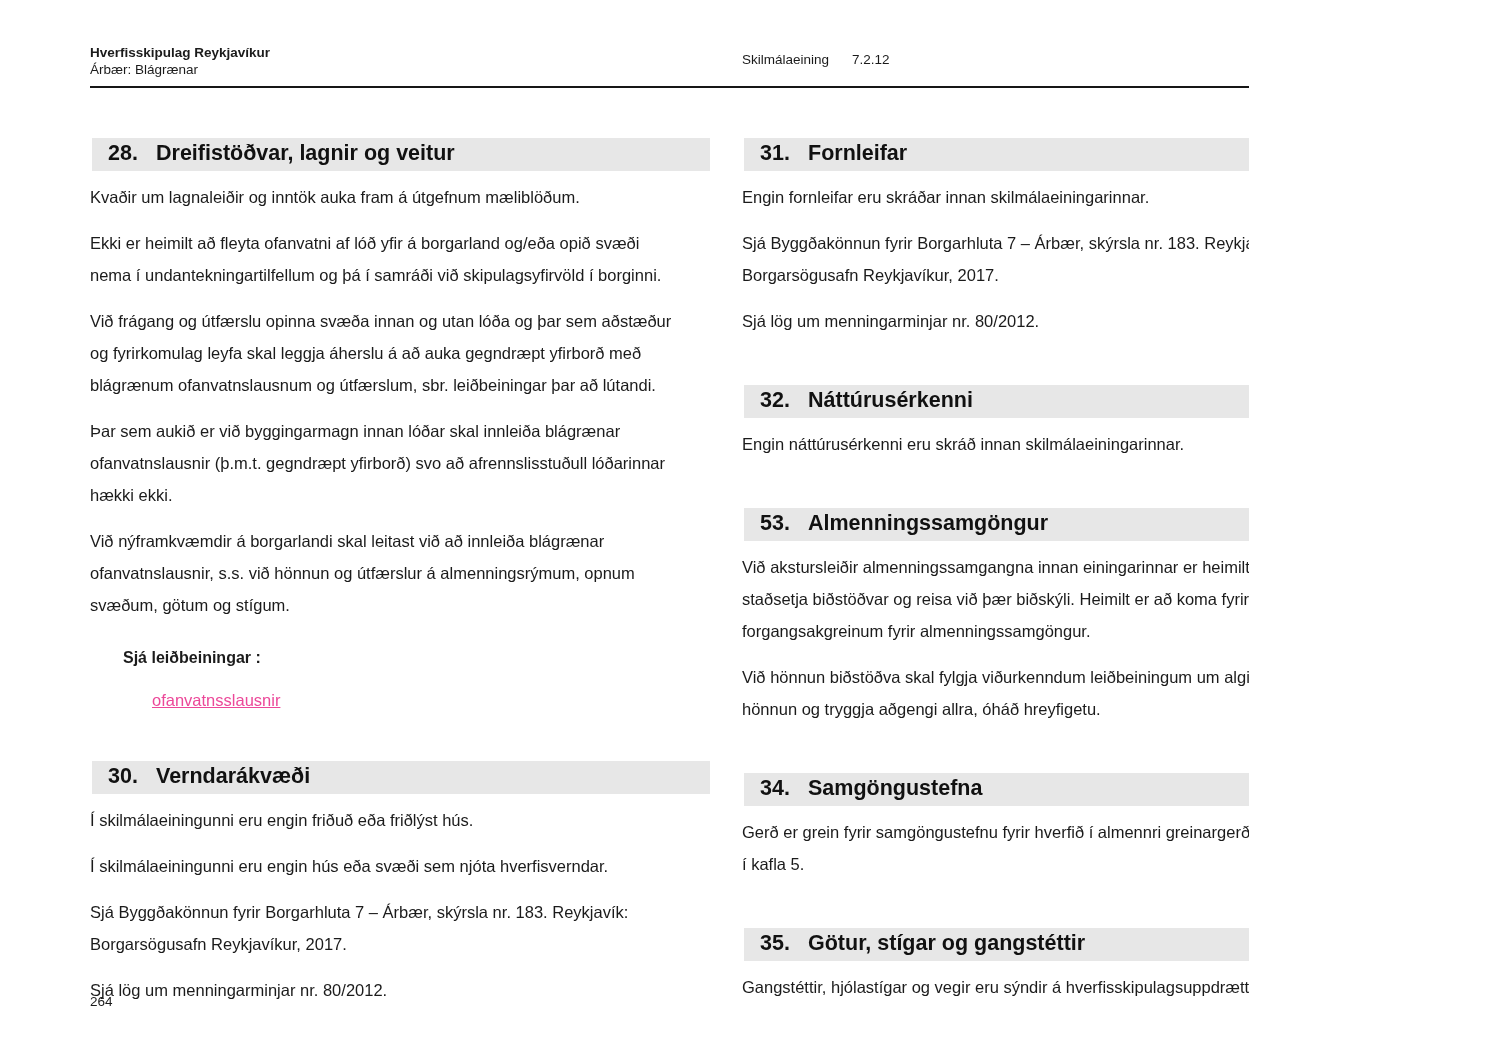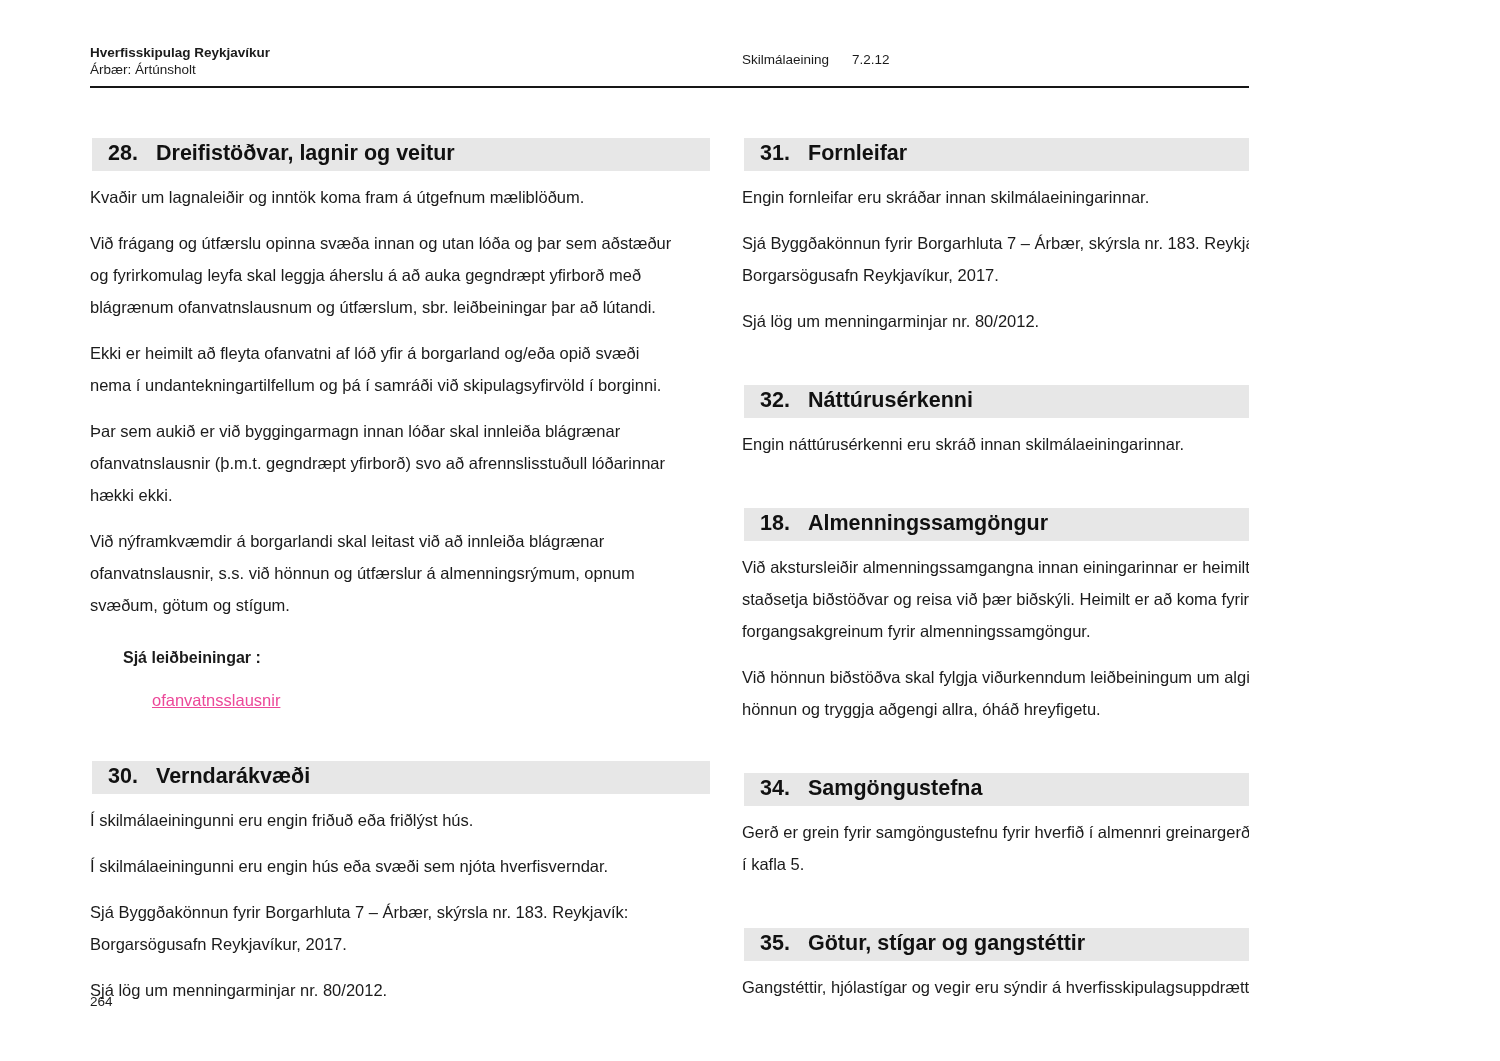--- a/index.html
+++ b/index.html
@@ -98,43 +98,43 @@
     font-size: 13.5px;
   }
 </style>
 </head>
 <body>
 
 <div class="page">
 
   <div class="doc-header-left">
     <div class="title">Hverfisskipulag Reykjavíkur</div>
-    <div class="subtitle">Árbær: Ártúnsholt</div>
+    <div class="subtitle">Árbær: Blágrænar</div>
   </div>
   <div class="doc-header-meta">
     <span class="meta-label">Skilmálaeining</span>
     <span class="meta-value">7.2.12</span>
   </div>
   <div class="header-rule"></div>
 
   <div class="columns">
 
     <div class="col left">
 
       <section class="sec">
         <div class="sec-head">
           <span class="sec-num">28.</span>
           <span class="sec-title">Dreifistöðvar, lagnir og veitur</span>
         </div>
-        <p class="body-text">Kvaðir um lagnaleiðir og inntök koma fram á útgefnum mæliblöðum.</p>
-      </section>
-
-      <section class="sec">
+        <p class="body-text">Kvaðir um lagnaleiðir og inntök auka fram á útgefnum mæliblöðum.</p>
+      </section>
+
+      <section class="sec">
+        <p class="body-text">Ekki er heimilt að fleyta ofanvatni af lóð yfir á borgarland og/eða opið svæði nema í undantekningartilfellum og þá í samráði við skipulagsyfirvöld í borginni.</p>
         <p class="body-text">Við frágang og útfærslu opinna svæða innan og utan lóða og þar sem aðstæður og fyrirkomulag leyfa skal leggja áherslu á að auka gegndræpt yfirborð með blágrænum ofanvatnslausnum og útfærslum, sbr. leiðbeiningar þar að lútandi.</p>
-        <p class="body-text">Ekki er heimilt að fleyta ofanvatni af lóð yfir á borgarland og/eða opið svæði nema í undantekningartilfellum og þá í samráði við skipulagsyfirvöld í borginni.</p>
         <p class="body-text">Þar sem aukið er við byggingarmagn innan lóðar skal innleiða blágrænar ofanvatnslausnir (þ.m.t. gegndræpt yfirborð) svo að afrennslisstuðull lóðarinnar hækki ekki.</p>
         <p class="body-text">Við nýframkvæmdir á borgarlandi skal leitast við að innleiða blágrænar ofanvatnslausnir, s.s. við hönnun og útfærslur á almenningsrýmum, opnum svæðum, götum og stígum.</p>
         <p class="note">Sjá leiðbeiningar :</p>
         <p class="link-row">
           <a href="#">ofanvatnsslausnir</a>
         </p>
       </section>
 
       <section class="sec">
         <div class="sec-head">
@@ -164,21 +164,21 @@
       <section class="sec">
         <div class="sec-head">
           <span class="sec-num">32.</span>
           <span class="sec-title">Náttúrusérkenni</span>
         </div>
         <p class="body-text">Engin náttúrusérkenni eru skráð innan skilmálaeiningarinnar.</p>
       </section>
 
       <section class="sec">
         <div class="sec-head">
-          <span class="sec-num">18.</span>
+          <span class="sec-num">53.</span>
           <span class="sec-title">Almenningssamgöngur</span>
         </div>
         <p class="body-text">Við akstursleiðir almenningssamgangna innan einingarinnar er heimilt að staðsetja biðstöðvar og reisa við þær biðskýli. Heimilt er að koma fyrir forgangsakgreinum fyrir almenningssamgöngur.</p>
         <p class="body-text">Við hönnun biðstöðva skal fylgja viðurkenndum leiðbeiningum um algilda hönnun og tryggja aðgengi allra, óháð hreyfigetu.</p>
       </section>
 
       <section class="sec">
         <div class="sec-head">
           <span class="sec-num">34.</span>
           <span class="sec-title">Samgöngustefna</span>

